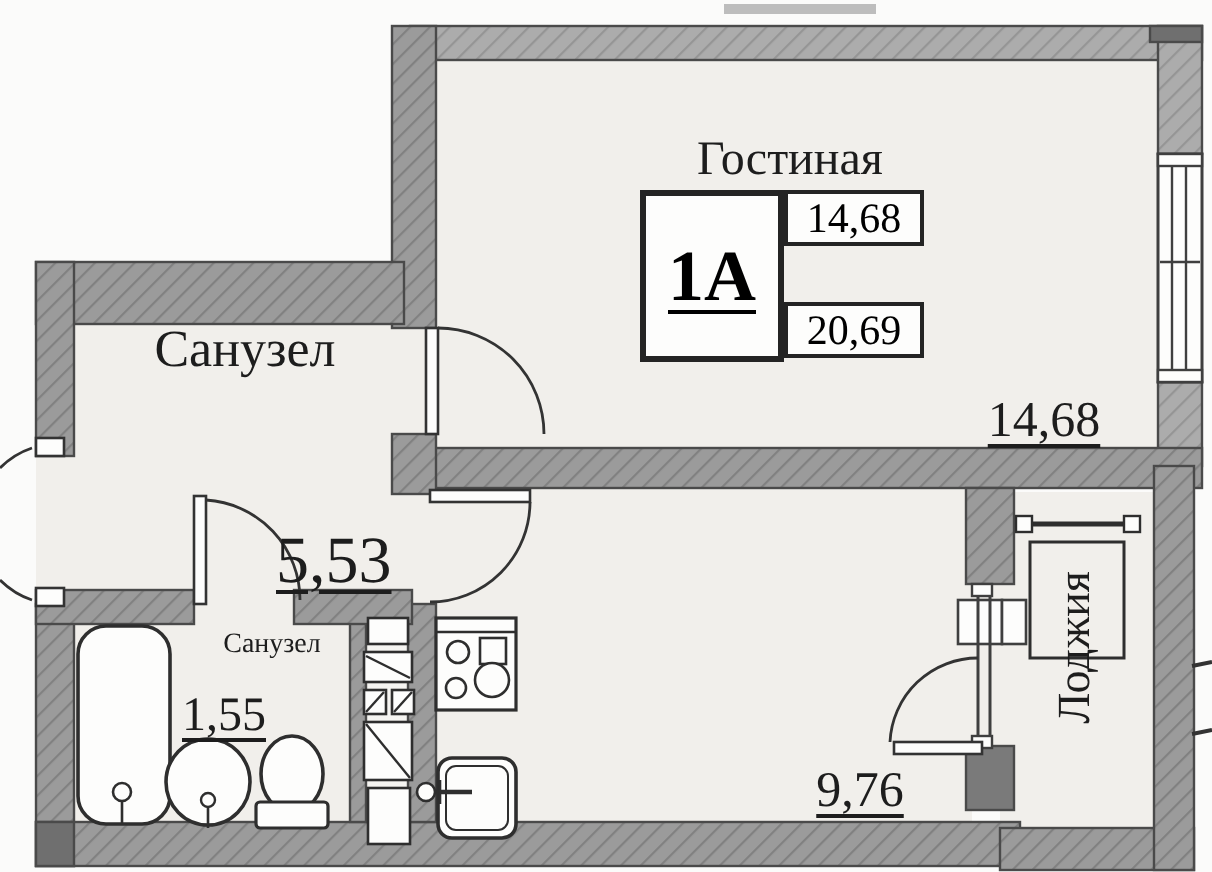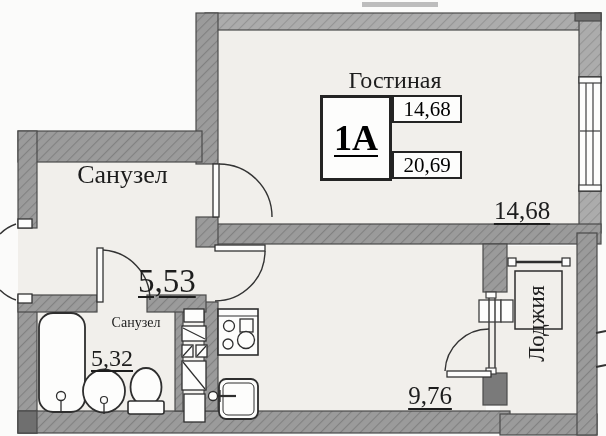--- a/index.html
+++ b/index.html
@@ -191,19 +191,19 @@
     <div class="row" style="top:1px;">14,68</div>
     <div class="row" style="top:57px;">20,69</div>
   </div>
 
   <div class="lbl num" style="left:482px;top:197px;width:80px;font-size:25px;">14,68</div>
 
   <div class="lbl" style="left:55px;top:161px;width:135px;font-size:26px;">Санузел</div>
   <div class="lbl num" style="left:138px;top:263px;width:54px;font-size:33px;">5,53</div>
 
   <div class="lbl" style="left:86px;top:315px;width:100px;font-size:14px;">Санузел</div>
-  <div class="lbl num" style="left:85px;top:345px;width:54px;font-size:24px;">5,32</div>
+  <div class="lbl num" style="left:85px;top:345px;width:54px;font-size:24px;">1,55</div>
 
   <div class="lbl num" style="left:400px;top:382px;width:60px;font-size:25px;">9,76</div>
 
   <div class="lbl" style="left:478px;top:311px;width:118px;font-size:23px;transform:rotate(-90deg);transform-origin:center;">Лоджия</div>
 
 </div>
 
 </body></html>

